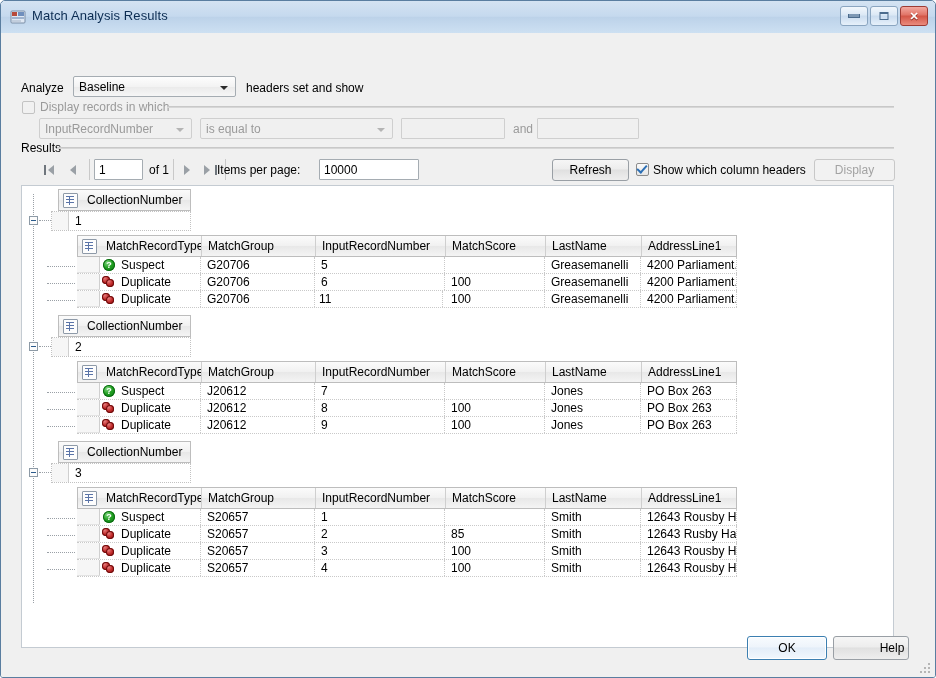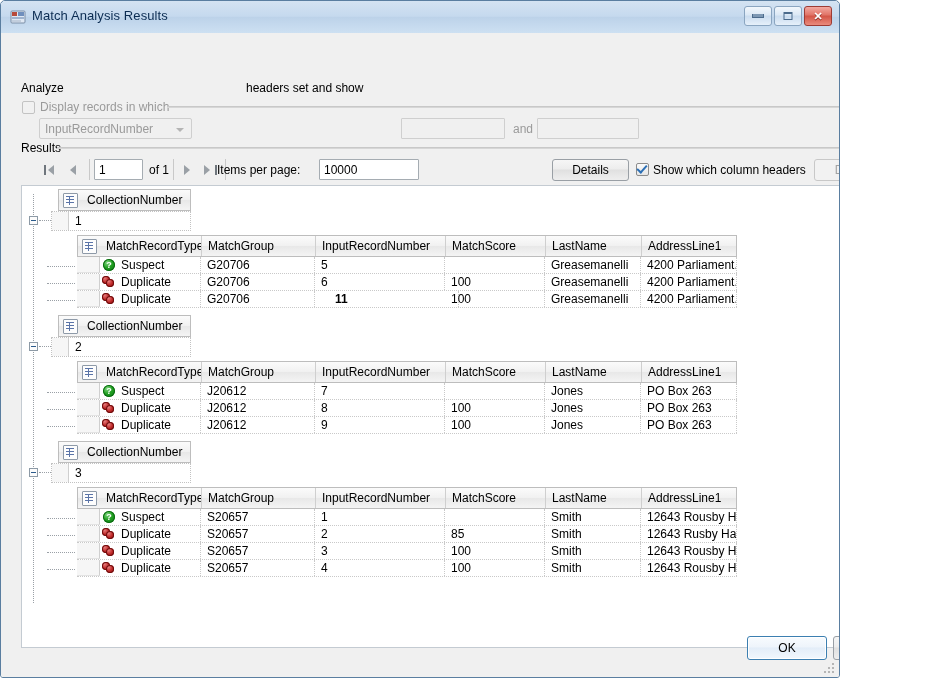--- a/index.html
+++ b/index.html
@@ -5,21 +5,21 @@
   html,body{margin:0;padding:0;}
   body{
     width:936px;height:678px;overflow:hidden;
     background:#ffffff;
     font-family:"Liberation Sans", sans-serif;
     font-size:12px;
     color:#000;
     -webkit-font-smoothing:none;
   }
   .window{
-    position:absolute;left:0;top:0;width:840px;height:678px;
+    position:absolute;left:0;top:0;width:936px;height:678px;
     box-sizing:border-box;
     border:1px solid #5a7ea0;
     border-radius:5px 5px 3px 3px;
     background:#f0f0f0;
     box-shadow:inset 0 0 0 1px #ffffff;
     overflow:hidden;
   }
   
   .titlebar{
     position:absolute;left:0;top:0;right:0;height:32px;
@@ -224,28 +224,36 @@
         </div>
       <div class="wbtn close">
           <span class="wglyph g-close">✕</span>
         </div>
     </div>
   </div>
 
   <div class="body">
 
     <div class="lbl" style="position:absolute;left:20px;top:48px;">Analyze</div>
+    <div class="combo" style="left:72px;top:43px;width:163px;position:absolute;">
+      <span class="ctext">Baseline</span>
+      <span class="arrow"></span>
+    </div>
     <div class="lbl" style="position:absolute;left:245px;top:48px;">headers set and show</div>
 
     <div class="cbox dis" style="position:absolute;left:21px;top:68px;"></div>
     <div class="lbl dis" style="position:absolute;left:39px;top:67px;">Display records in which</div>
     <div class="gline" style="left:166px;top:73px;width:727px;"></div>
 
     <div class="combo dis" style="left:38px;top:85px;width:153px;position:absolute;">
       <span class="ctext">InputRecordNumber</span>
+      <span class="arrow"></span>
+    </div>
+    <div class="combo dis" style="left:199px;top:85px;width:193px;position:absolute;">
+      <span class="ctext">is equal to</span>
       <span class="arrow"></span>
     </div>
     <div class="tbox dis" style="left:400px;top:85px;width:104px;position:absolute;">
       <span class="ttext"></span>
     </div>
     <div class="lbl dis" style="position:absolute;left:512px;top:89px;">and</div>
     <div class="tbox dis" style="left:536px;top:85px;width:102px;position:absolute;">
       <span class="ttext"></span>
     </div>
 
@@ -273,21 +281,21 @@
         <span class="bar" style="left:12px;"></span>
     </div>
     <div class="vsep" style="left:224px;top:126px;height:21px;"></div>
 
     <div class="lbl" style="position:absolute;left:216px;top:130px;">Items per page:</div>
     <div class="tbox" style="left:318px;top:126px;width:100px;position:absolute;">
       <span class="ttext">10000</span>
     </div>
 
     <div class="btn" style="position:absolute;left:551px;top:126px;width:77px;height:22px;">
-      <span>Details</span>
+      <span>Refresh</span>
     </div>
     <div class="cbox" style="position:absolute;left:635px;top:130px;">
       <span class="tick"></span>
     </div>
     <div class="lbl" style="position:absolute;left:652px;top:130px;">Show which column headers</div>
     <div class="btn dis" style="position:absolute;left:813px;top:126px;width:81px;height:22px;">
       <span>Display</span>
     </div>
 
     <div class="respanel" style="left:20px;top:152px;width:873px;height:463px;">
@@ -353,21 +361,21 @@
         </div>
         <div class="grow" style="left:55px;top:105px;width:660px;">
           <div class="rowsel"></div>
           <div class="doth" style="left:-30px;top:9px;width:28px;"></div>
           <div class="gdcell" style="left:23px;width:101px;padding-left:21px;">Duplicate</div>
           <div class="ico-dup" style="left:25px;top:2px;">
               <span class="s1"></span>
               <span class="s2"></span>
             </div>
           <div class="gdcell" style="left:124px;width:114px;">G20706</div>
-          <div class="gdcell" style="left:252px;width:130px;font-weight:bold;">11</div>
+          <div class="gdcell" style="left:236px;width:130px;">11</div>
           <div class="gdcell" style="left:368px;width:100px;">100</div>
           <div class="gdcell" style="left:468px;width:96px;">Greasemanelli</div>
           <div class="gdcell last" style="left:564px;width:96px;">4200  Parliament...</div>
         </div>
       </div>
 
       <div>
         <div class="ghdr" style="left:36px;top:129px;width:133px;">
           <div class="gridicon" style="left:4px;top:3px;">
             <i style="left:2px;top:2px;width:8px;height:1px;"></i>

